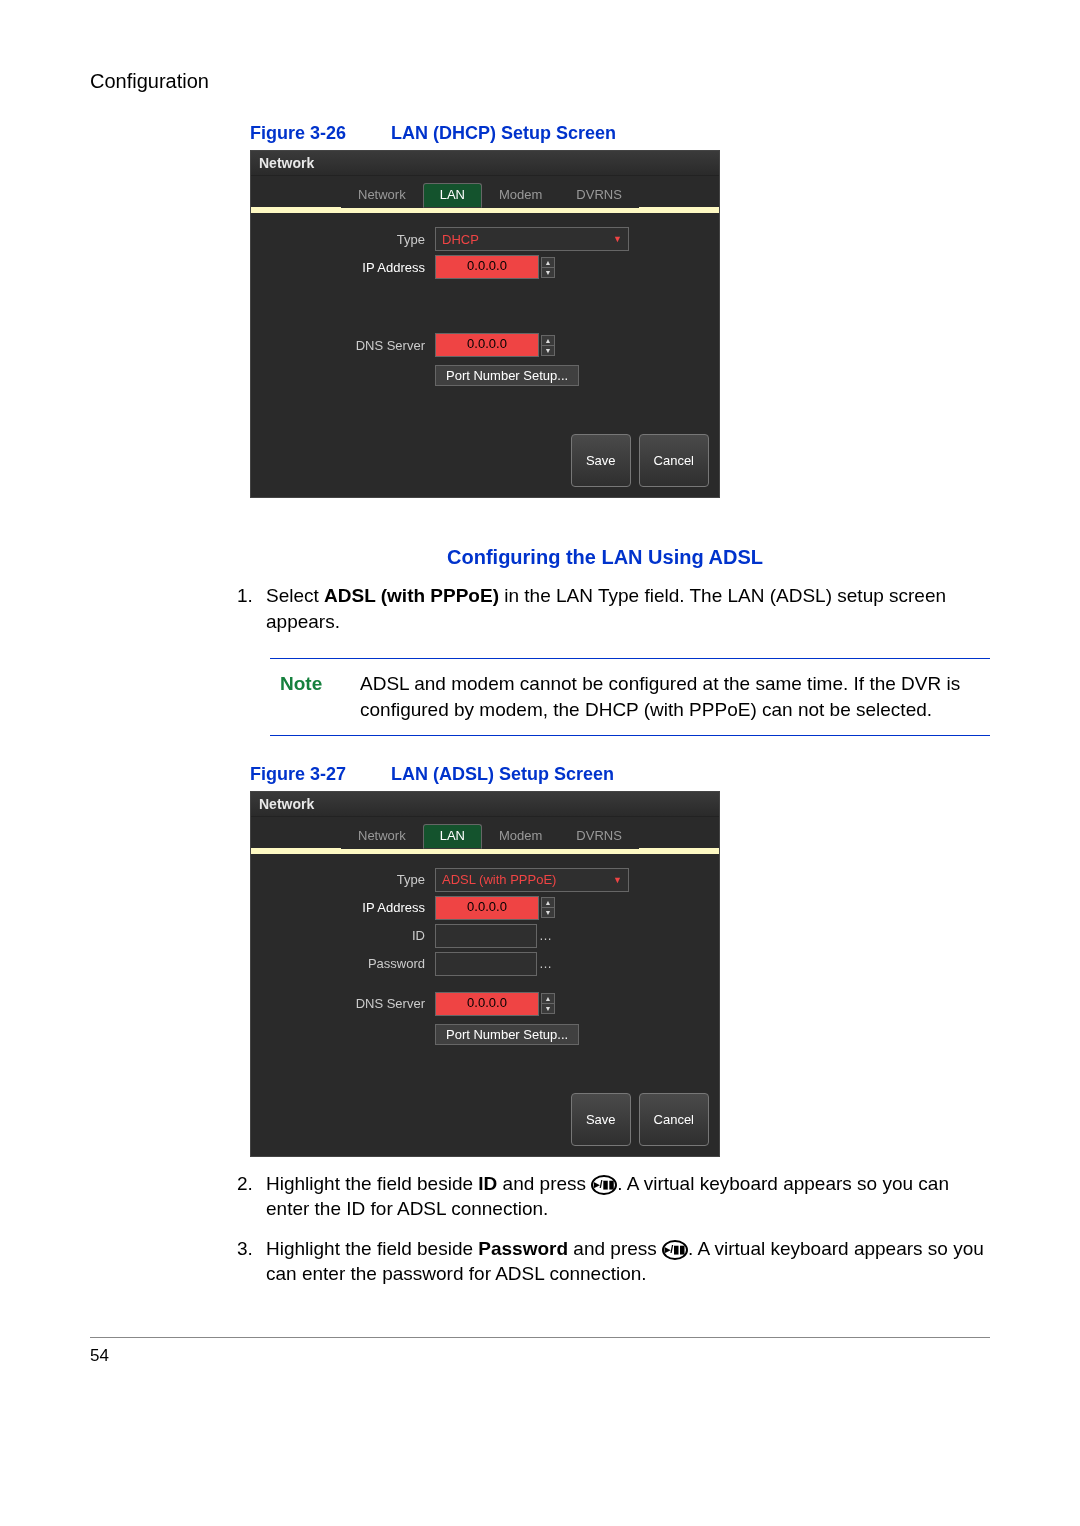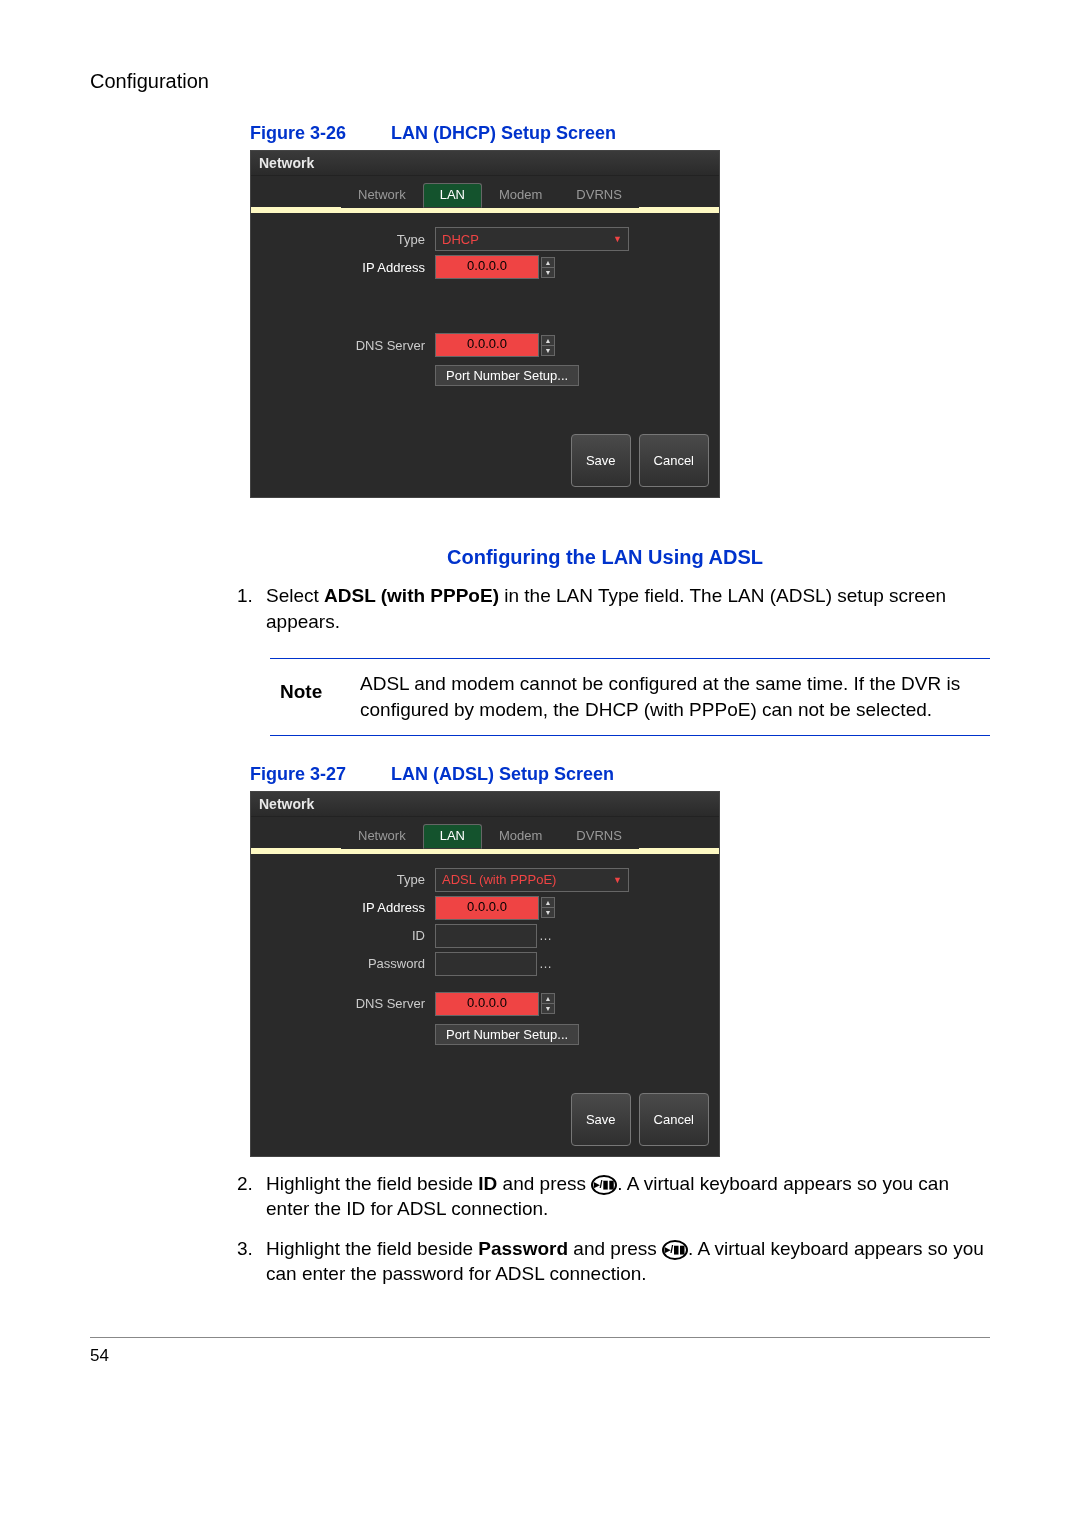--- a/index.html
+++ b/index.html
@@ -150,21 +150,21 @@
     border:none; border-top:1px solid #0033cc;
     margin: 24px 0 12px 180px;
   }
   .note-block {
     display:flex;
     margin-left: 190px;
     margin-right: 0;
     line-height:1.35;
   }
   .note-label {
-    color:#000000; font-weight:bold; width:80px; flex:none;margin-top:8px;
+    color:#15803d; font-weight:bold; width:80px; flex:none;
   }
   .note-text { flex:1; }
   .glyph {
     display:inline-block;
     border:2px solid #000;
     border-radius:50%;
     width:22px; height:16px;
     font-size:11px;
     line-height:14px;
     text-align:center;

